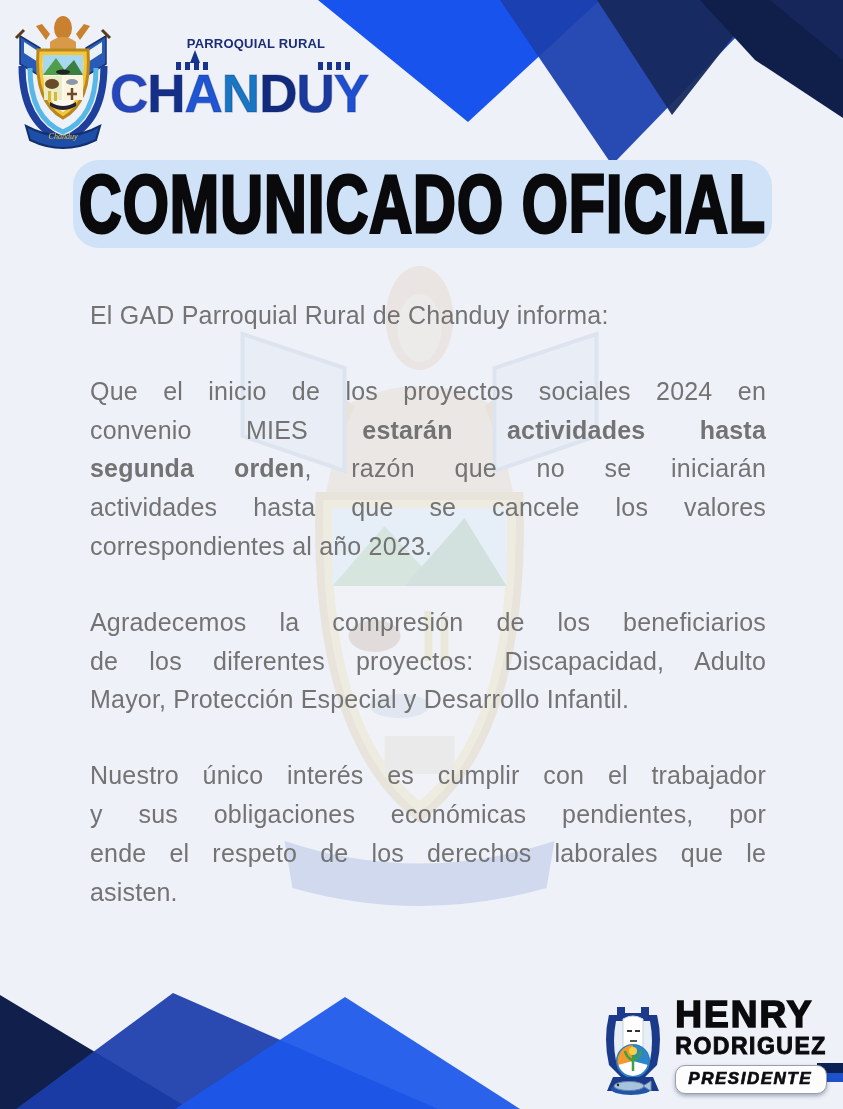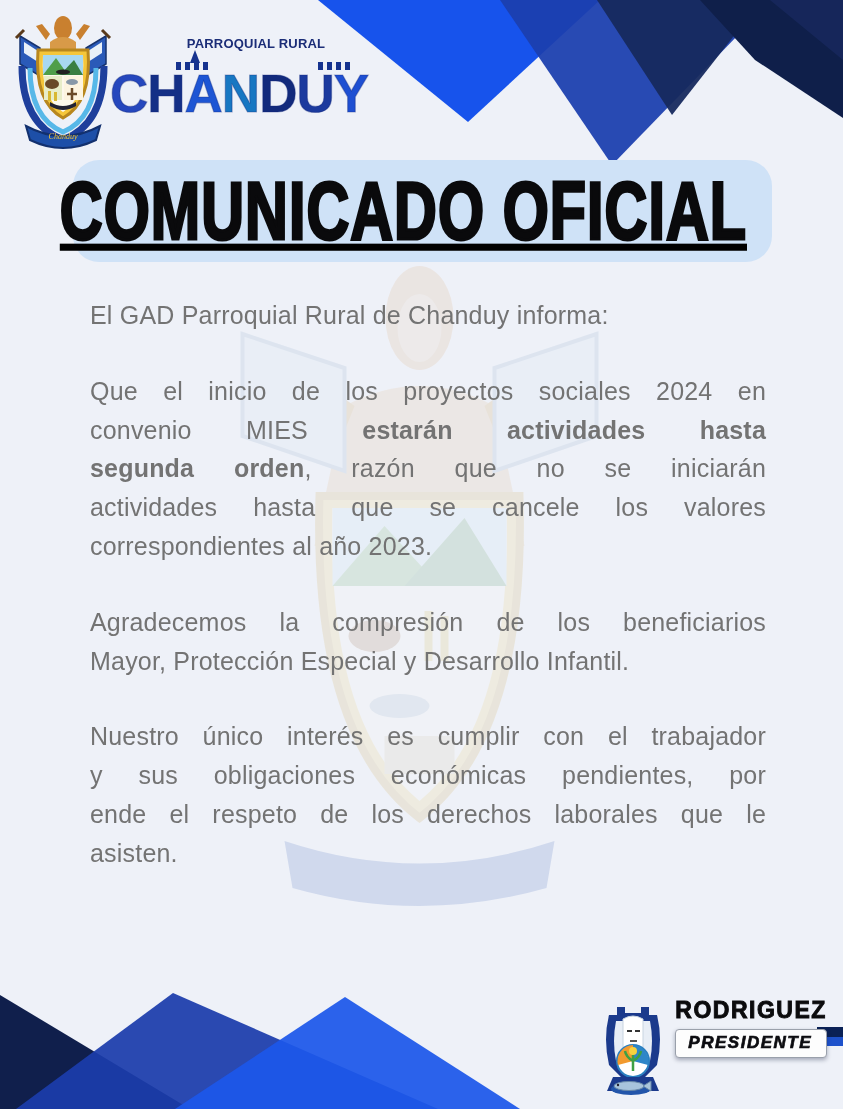--- a/index.html
+++ b/index.html
@@ -33,23 +33,23 @@
     -webkit-text-stroke:1.2px rgba(16,36,120,.35);
   }
   .wm-cap{position:absolute;height:8px;z-index:4;
     background:repeating-linear-gradient(90deg,#16338f 0 5px,transparent 5px 9px);}
   .wm-cap.h{left:176px;top:62px;width:34px;}
   .wm-cap.u{left:318px;top:62px;width:32px;}
   .wm-spire{position:absolute;left:190px;top:50px;width:0;height:0;z-index:4;
     border-left:5px solid transparent;border-right:5px solid transparent;border-bottom:13px solid #16338f;}
   
   .title-banner{
-    position:absolute;left:73px;top:160px;width:699px;height:102px;z-index:3;
+    position:absolute;left:73px;top:160px;width:699px;height:88px;z-index:3;
     background:var(--title_bg);border-radius:26px;
-    display:flex;align-items:center;justify-content:flex-start;text-decoration:underline;
+    display:flex;align-items:center;justify-content:center;
   }
   .title-text{
     font-size:57px;font-weight:900;color:#0a0a0c;letter-spacing:1px;
     -webkit-text-stroke:2.2px #0a0a0c;white-space:nowrap;
     transform:scale(1.04,1.42);
   }
   
   .body-text{
     position:absolute;left:90px;top:296px;width:676px;z-index:3;
     font-size:25px;line-height:38.8px;color:#737373;letter-spacing:.2px;
@@ -67,21 +67,21 @@
   .cand-first{
     font-size:37px;line-height:36px;font-weight:900;color:#0b0b0d;
     letter-spacing:2px;-webkit-text-stroke:1.6px #0b0b0d;
   }
   .cand-last{
     font-size:23px;line-height:26px;font-weight:900;color:#0b0b0d;
     letter-spacing:1.5px;-webkit-text-stroke:.9px #0b0b0d;
   }
   .role-wrap{position:relative;margin-top:6px;}
   .role-badge{
-    position:relative;background:#fdfdfd;border:1.5px solid #9aa0ab;border-radius:4px;
+    position:relative;background:#fdfdfd;border:1.5px solid #9aa0ab;border-radius:10px;
     box-shadow:0 2px 4px rgba(20,30,60,.35);
     padding:3px 14px 4px 12px;z-index:2;
   }
   .role-label{
     font-style:italic;font-weight:900;font-size:17px;letter-spacing:1.5px;color:#0c0c10;
     -webkit-text-stroke:.7px #0c0c10;white-space:nowrap;
   }
   .role-flag{position:absolute;right:-24px;top:-2px;width:34px;z-index:1;}
   .role-flag .f1{width:34px;height:10px;background:#0a2156;}
   .role-flag .f2{width:27px;height:9px;background:#1e52cc;margin-left:7px;}
@@ -175,20 +175,21 @@
       </div>
       <div class="para">
         <div class="tline jl"><span>Que el inicio de los proyectos sociales 2024 en</span></div>
         <div class="tline jl"><span>convenio MIES </span><span class="b">estarán actividades hasta</span></div>
         <div class="tline jl"><span class="b">segunda orden</span><span>, razón que no se iniciarán</span></div>
         <div class="tline jl"><span>actividades hasta que se cancele los valores</span></div>
         <div class="tline ll"><span>correspondientes al año 2023.</span></div>
       </div>
       <div class="para">
         <div class="tline jl"><span>Agradecemos la compresión de los beneficiarios</span></div>
+        <div class="tline jl"><span>de los diferentes proyectos: Discapacidad, Adulto</span></div>
         <div class="tline ll"><span>Mayor, Protección Especial y Desarrollo Infantil.</span></div>
       </div>
       <div class="para">
         <div class="tline jl"><span>Nuestro único interés es cumplir con el trabajador</span></div>
         <div class="tline jl"><span>y sus obligaciones económicas pendientes, por</span></div>
         <div class="tline jl"><span>ende el respeto de los derechos laborales que le</span></div>
         <div class="tline ll"><span>asisten.</span></div>
       </div>
     </div>
 
@@ -204,20 +205,21 @@
       <path d="M34 46 A16 16 0 0 1 49 66 L34 62 Z" fill="#2e86c8"></path>
       <circle cx="34" cy="52" r="4" fill="#f7d23e"></circle>
       <path d="M34 56 L34 72 M34 62 Q27 58 26 52 M34 62 Q41 58 42 52" stroke="#3fa044" stroke-width="2.5" fill="none"></path>
       <polygon points="14,78 54,78 60,92 8,92" fill="#1b3a8c"></polygon>
       <ellipse cx="32" cy="90" rx="20" ry="6" fill="#2255aa"></ellipse>
       <ellipse cx="30" cy="87" rx="15" ry="4.5" fill="#a8c4dc" stroke="#6888a8" stroke-width="1"></ellipse>
       <polygon points="44,87 52,82 52,92" fill="#a8c4dc" stroke="#6888a8" stroke-width="1"></polygon>
       <circle cx="19" cy="86" r="1.2" fill="#223"></circle>
     </svg>
     <div class="cand-text">
+      <div class="cand-first">HENRY</div>
       <div class="cand-last">RODRIGUEZ</div>
       <div class="role-wrap">
         <div class="role-badge">
           <span class="role-label">PRESIDENTE</span>
         </div>
         <div class="role-flag">
           <div class="f1"></div>
             <div class="f2"></div>
         </div>
       </div>

